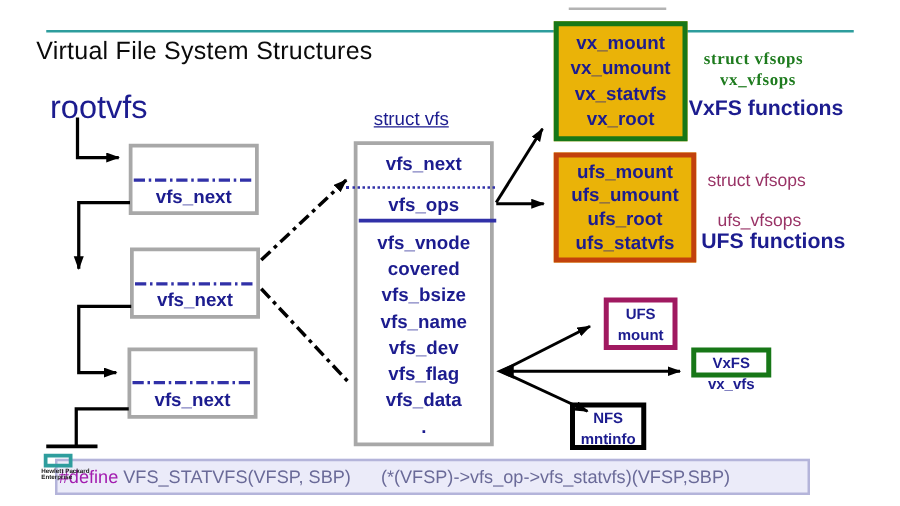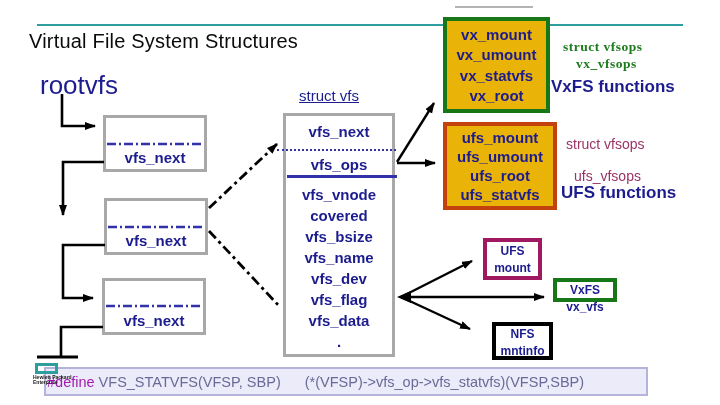--- a/index.html
+++ b/index.html
@@ -37,21 +37,21 @@
   .vx-sl1{left:563px;top:39px;} .vx-sl2{left:576px;top:56px;}
   .ufs-sl{color:#993366;font-size:14px;}
   .ufs-sl1{left:566px;top:136px;} .ufs-sl2{left:574px;top:155px;margin-top:13px;}
   .caption{font-size:17px;font-weight:bold;color:#1C1C8F;}
   .vx-cap{left:551px;top:77px;} .ufs-cap{left:561px;top:183px;}
   
   .dbox{box-sizing:border-box;background:#fff;text-align:center;}
   .dbox span{display:block;font-size:12px;font-weight:bold;color:#1C1C8F;line-height:17px;}
   .ufsmount{left:483px;top:238px;width:59px;height:42px;border:4px solid #A01960;padding-top:1px;}
   .vxvfs{left:553px;top:278px;width:64px;height:24px;border:4px solid #177717;}
-  .nfsbox{left:492px;top:322px;width:61px;height:38px;border:4px solid #000;}
+  .nfsbox{left:456px;top:322px;width:61px;height:38px;border:4px solid #000;}
   
   .codebar{left:44px;top:367px;width:604px;height:29px;box-sizing:border-box;
            border:2px solid #B4B4DA;background:#EBEBF9;display:flex;align-items:center;
            font-size:14.5px;color:#6A6A98;white-space:pre;z-index:1;}
   .codebar .def{font-weight:normal;color:#a21caf;margin-left:1px;}
   .codebar .gap{display:inline-block;width:24px;}
   
   .logo-rect{left:35px;top:363px;width:23px;height:11px;border:3px solid #2E9D9D;
              box-sizing:border-box;z-index:2;background:transparent;}
   .logo-text{left:33px;top:375px;z-index:3;font-size:5px;line-height:5px;font-weight:bold;

